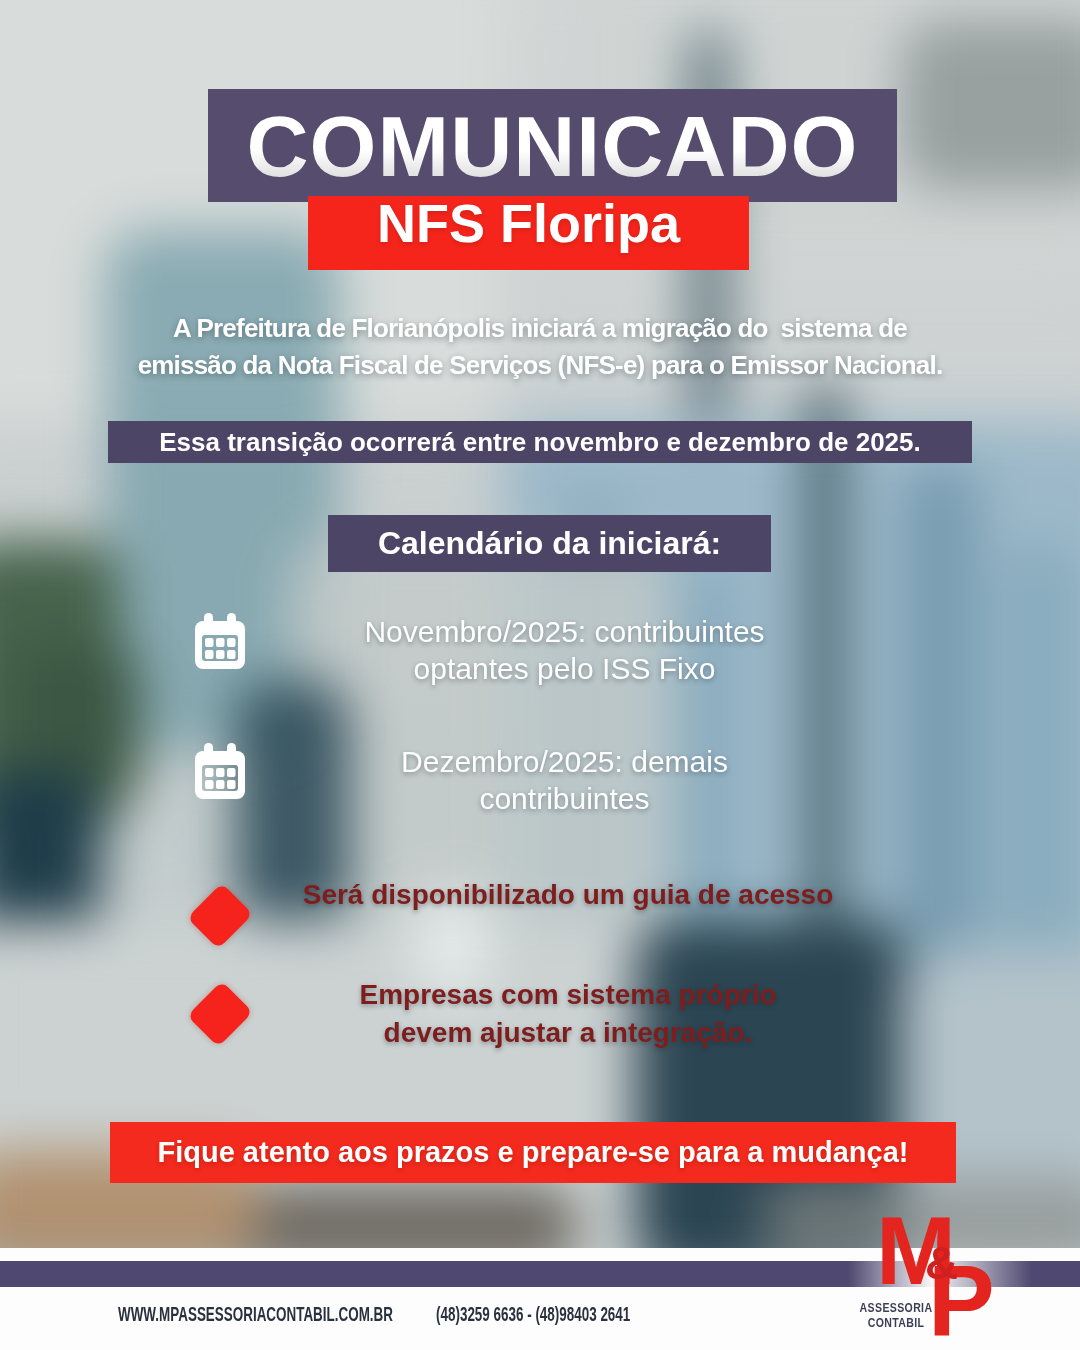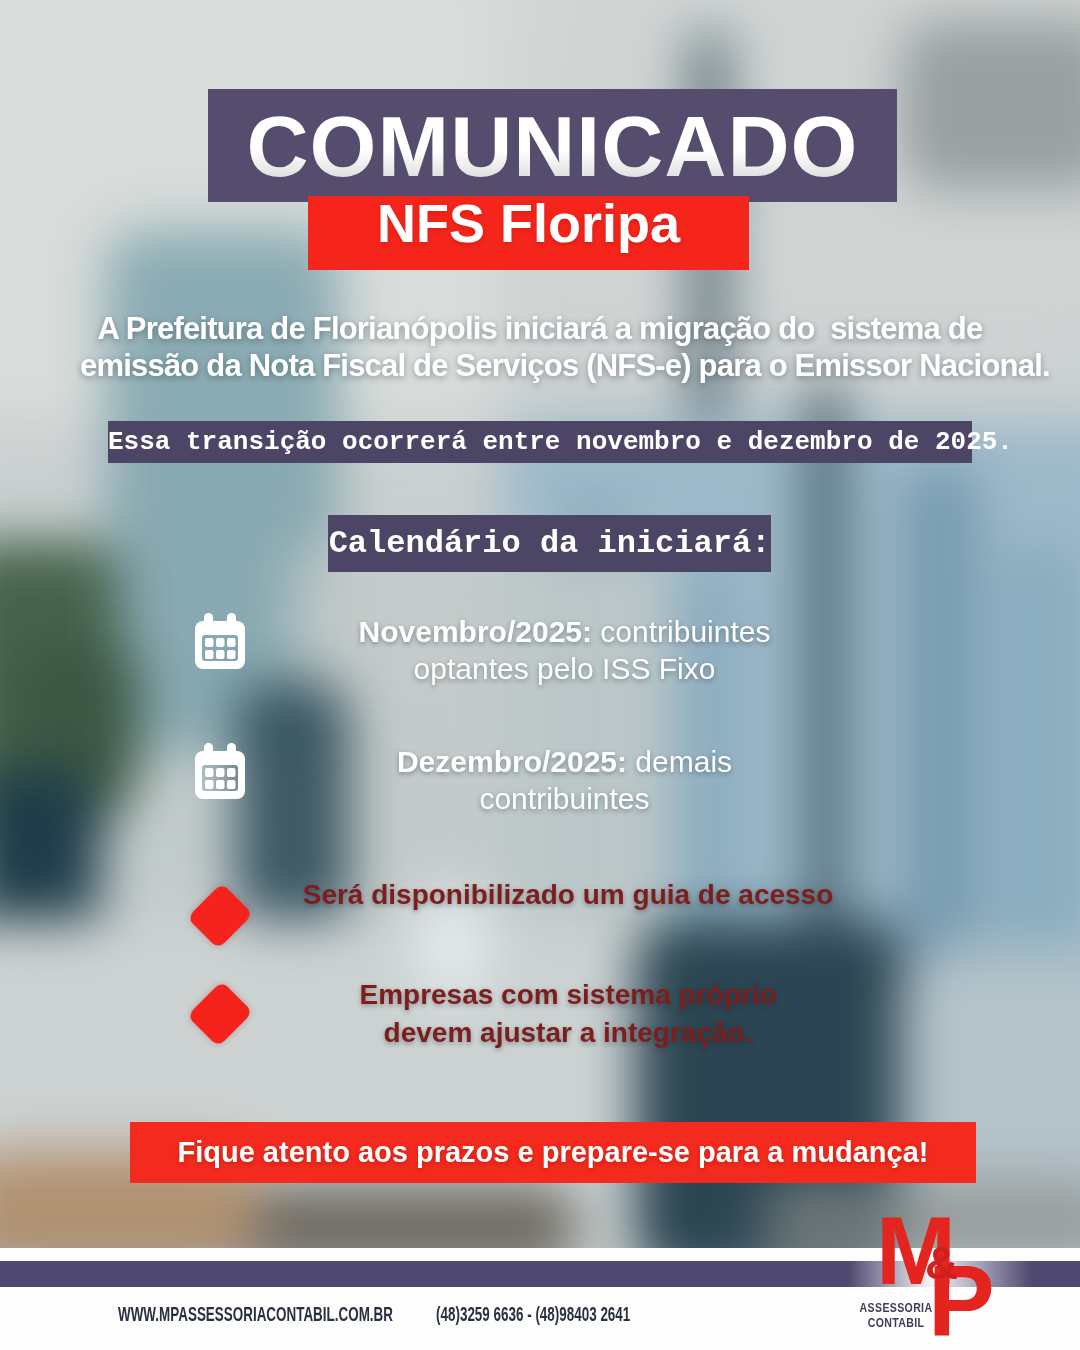--- a/index.html
+++ b/index.html
@@ -40,40 +40,40 @@
   .title-banner{left:208px;top:89px;width:689px;height:113px;background:#554c6e;display:flex;align-items:center;justify-content:center;}
   .title-banner span{
     font-size:86px;font-weight:bold;letter-spacing:1px;line-height:1;
     background:linear-gradient(180deg,#ffffff 55%,#d2d2d4 100%);
     -webkit-background-clip:text;background-clip:text;color:transparent;
   }
   .nfs-box{left:308px;top:196px;width:441px;height:74px;background:#f5251b;display:flex;align-items:flex-start;justify-content:center;z-index:6;}
   .nfs-box span{font-size:54px;font-weight:bold;color:#fff;line-height:1;text-shadow:0 2px 4px rgba(120,20,10,.25);}
 
   .intro{left:80px;top:310px;width:920px;text-align:center;color:#fff;font-weight:bold;
-    font-size:31px;line-height:37px;letter-spacing:-0.8px;text-shadow:0 2px 6px rgba(25,40,50,.4);}
+    font-size:26px;line-height:37px;letter-spacing:-0.8px;text-shadow:0 2px 6px rgba(25,40,50,.4);}
   .intro div{white-space:pre;}
 
-  .purple-bar{background:#4d4566;color:#fff;font-weight:bold;text-align:center;font-family:Liberation Mono, monospace;}
+  .purple-bar{background:#4d4566;color:#fff;font-weight:bold;text-align:center;}
   .transition-bar{left:108px;top:421px;width:864px;height:42px;font-size:26px;line-height:42px;white-space:pre;}
   .cal-header{left:328px;top:515px;width:443px;height:57px;font-size:32px;line-height:57px;}
 
   .cal-icon{left:192px;width:56px;height:62px;}
   .cal-icon-1{top:611px;} .cal-icon-2{top:741px;}
   .cal-text{width:545px;left:292px;text-align:center;color:#fff;font-size:30px;line-height:37px;text-shadow:0 2px 5px rgba(25,40,50,.4);}
   .cal-text-1{top:613px;} .cal-text-2{top:743px;}
-  .cal-text .b{font-weight:bold;text-align:center;} .cal-text .r{font-weight:normal;}
+  .cal-text .b{font-weight:normal;text-align:center;} .cal-text .r{font-weight:normal;}
 
   .diamond{width:44px;height:44px;background:#f5231c;border-radius:8px;transform:rotate(45deg) scaleY(1.12);box-shadow:0 0 6px rgba(150,20,10,.3);}
   .diamond-1{left:198px;top:894px;} .diamond-2{left:198px;top:992px;}
   .bullet-text{left:248px;width:640px;text-align:center;color:#7f1d1d;font-weight:bold;font-size:28px;line-height:38px;text-shadow:0 2px 5px rgba(25,40,50,.4);}
   .bullet-text-1{top:876px;} .bullet-text-2{top:976px;}
 
   .warning-bar{left:110px;top:1122px;width:846px;height:61px;background:#f32a1d;color:#fff;font-weight:bold;
-    font-size:29px;line-height:61px;text-align:center;white-space:pre;text-shadow:0 2px 4px rgba(120,20,10,.3);margin-left:20px;}
+    font-size:29px;line-height:61px;text-align:center;white-space:pre;text-shadow:0 2px 4px rgba(120,20,10,.3);}
 
   
   .footer-white{left:0;top:1248px;width:1080px;height:102px;background:#fdfdfd;z-index:6;}
   .footer-stripe{left:0;top:1261px;width:1080px;height:26px;background:#4f4870;z-index:7;}
   .logo-glow{left:848px;top:1261px;width:184px;height:26px;z-index:8;
     background:linear-gradient(90deg,rgba(255,255,255,0) 0%,rgba(255,255,255,.95) 45%,rgba(255,255,255,0) 100%);}
   .footer-website{left:118px;top:1302px;z-index:8;font-size:21px;font-weight:bold;color:#2a313e;
     transform:scaleX(.64);transform-origin:left top;white-space:pre;}
   .footer-phone{left:436px;top:1302px;z-index:8;font-size:21px;font-weight:bold;color:#2a313e;
     transform:scaleX(.64);transform-origin:left top;white-space:pre;}

